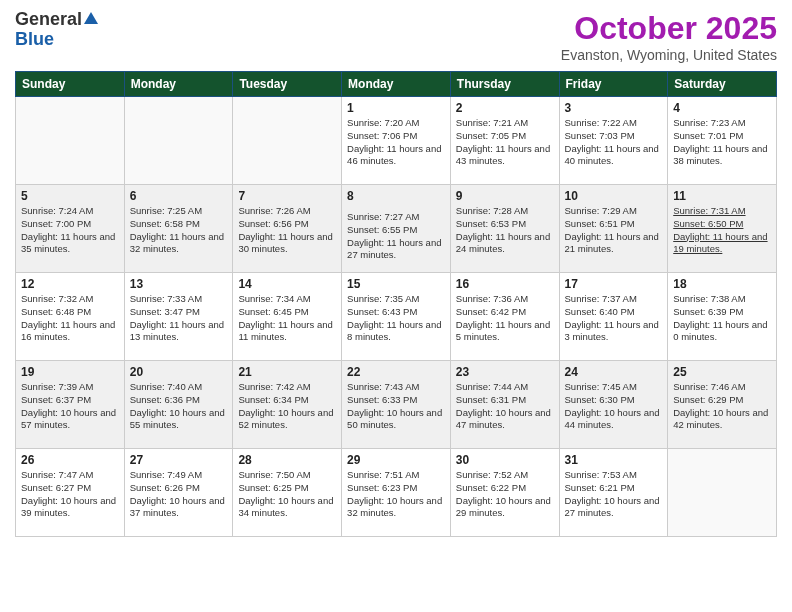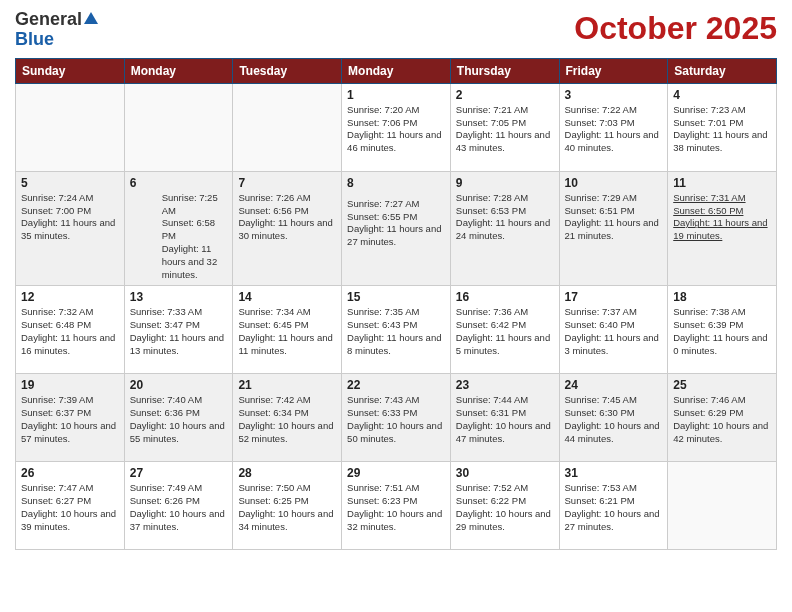--- a/index.html
+++ b/index.html
@@ -38,35 +38,35 @@
     .logo-icon {
       display: flex;
       align-items: center;
     }
     .title-section {
       text-align: right;
     }
     .month-title {
       font-size: 32px;
       font-weight: bold;
-      color: #b91c1c;
+      color: #a21caf;
     }
     .location {
       font-size: 14px;
       color: #555;
     }
     .calendar {
       flex: 1;
       border: 1px solid #ccc;
       border-collapse: collapse;
       width: 100%;
       table-layout: fixed;
     }
     .calendar th {
-      background-color: #7f1d1d;
+      background-color: #14532d;
       color: white;
       text-align: left;
       padding: 5px 6px;
       font-size: 12px;
       border: 1px solid #1a5080;
     }
     .calendar td {
       border: 1px solid #ccc;
       vertical-align: top;
       padding: 4px 5px;
@@ -105,20 +105,21 @@
             <polygon points="8,2 15,14 1,14" fill="#1a5fa8"></polygon>
           </svg>
         </span>
       </div>
       <div>
         <span class="logo-text logo-blue">Blue</span>
       </div>
     </div>
     <div class="title-section">
       <div class="month-title">October 2025</div>
+      <div class="location">Evanston, Wyoming, United States</div>
     </div>
   </div>
 
   <table class="calendar">
     <thead>
       <tr>
       <th>Sunday</th>
           <th>Monday</th>
           <th>Tuesday</th>
           <th>Monday</th>
@@ -159,21 +160,21 @@
         </tr>
         <tr class="row-shaded">
           <td>
             <span class="day-number">5</span>
             <div class="day-info" style="white-space: pre-line;">Sunrise: 7:24 AM
 Sunset: 7:00 PM
 Daylight: 11 hours and 35 minutes.</div>
           </td>
           <td>
             <span class="day-number">6</span>
-            <div class="day-info" style="white-space: pre-line; margin-left: 32px;">Sunrise: 7:25 AM
+            <div class="day-info" style="white-space: pre-line;">Sunrise: 7:25 AM
 Sunset: 6:58 PM
 Daylight: 11 hours and 32 minutes.</div>
           </td>
           <td>
             <span class="day-number">7</span>
             <div class="day-info" style="white-space: pre-line;">Sunrise: 7:26 AM
 Sunset: 6:56 PM
 Daylight: 11 hours and 30 minutes.</div>
           </td>
           <td>

